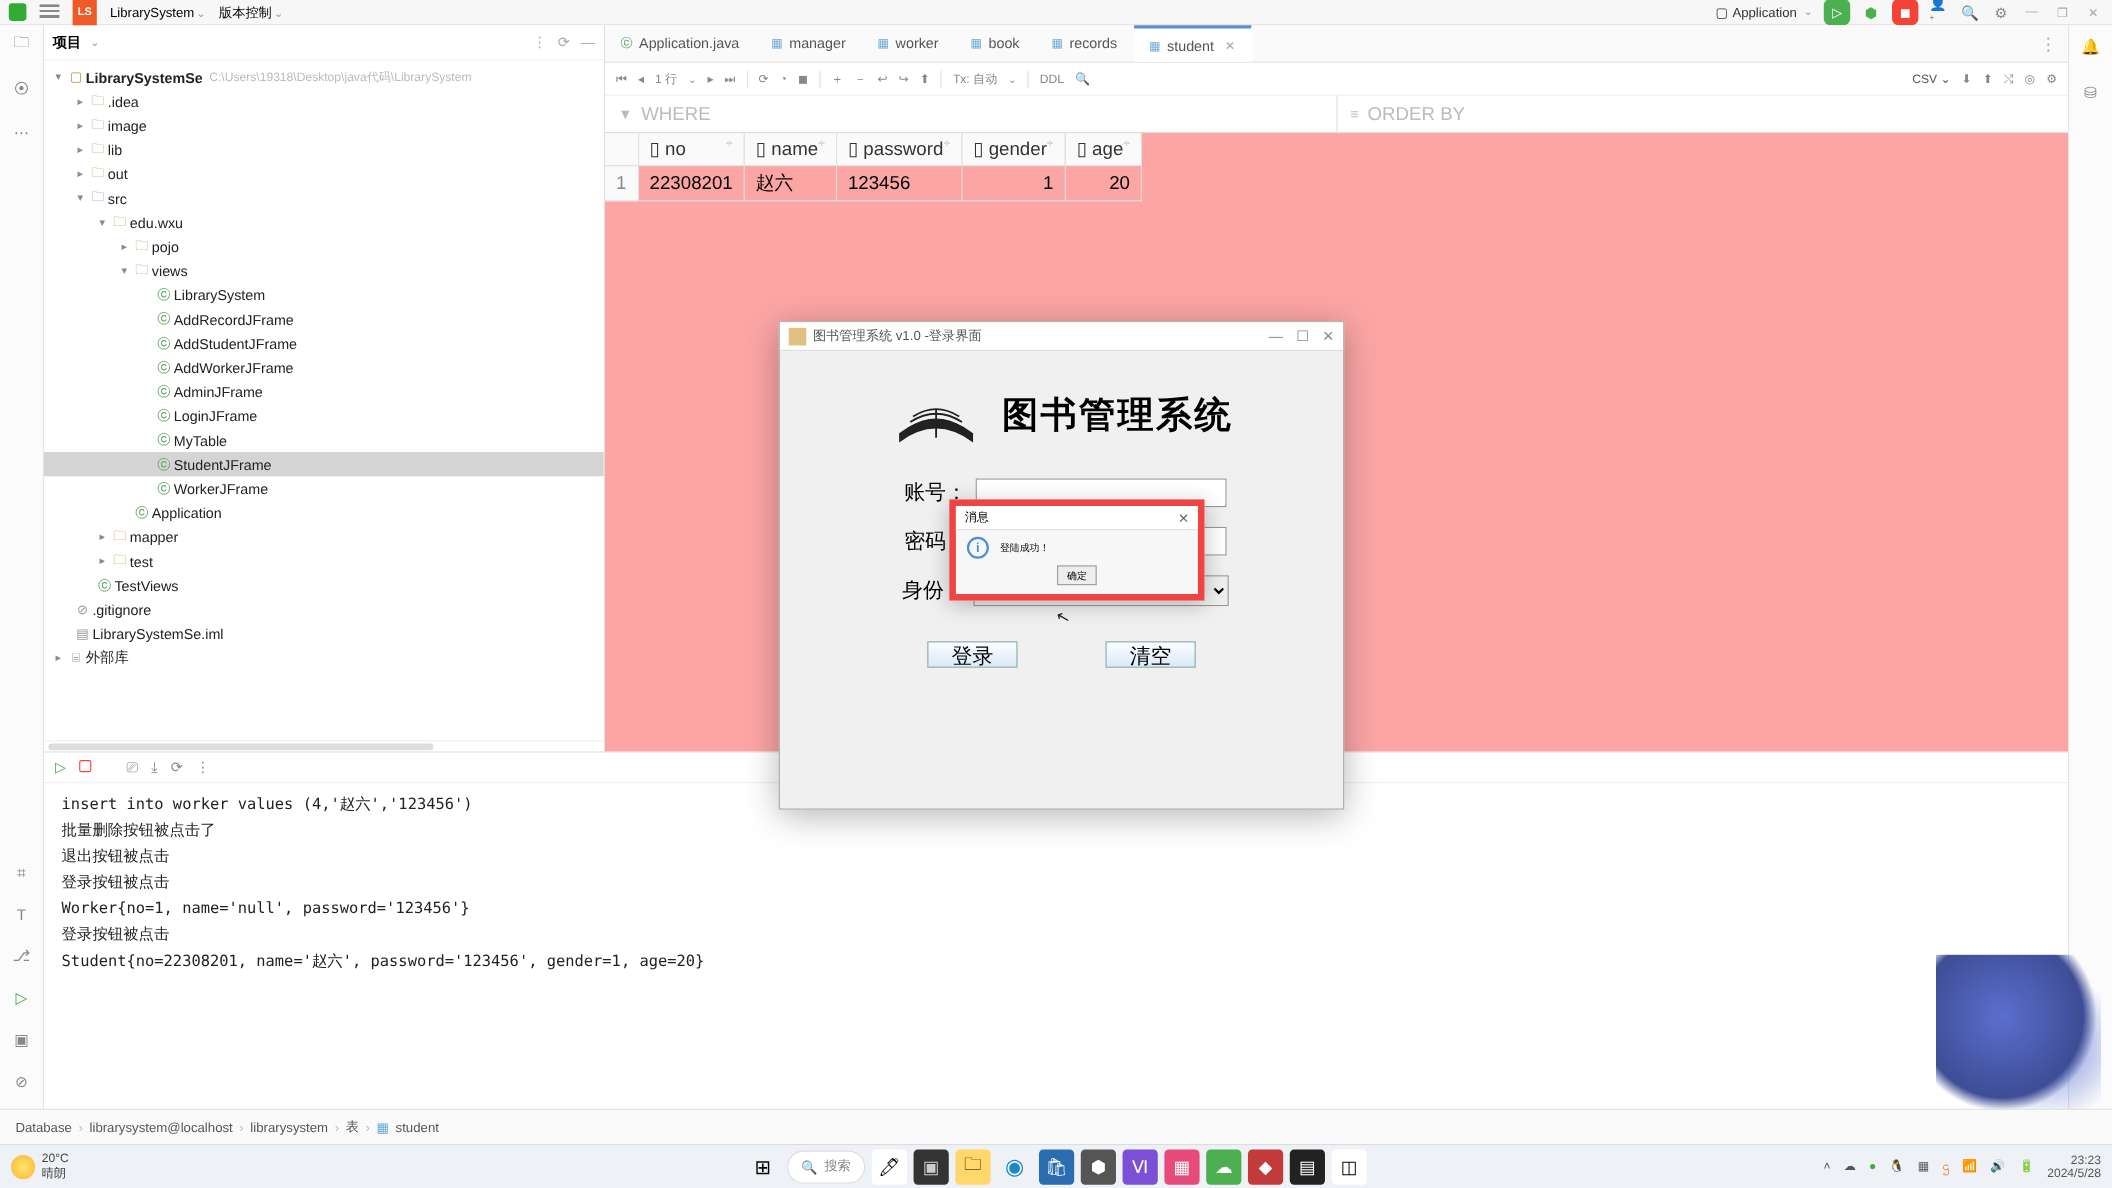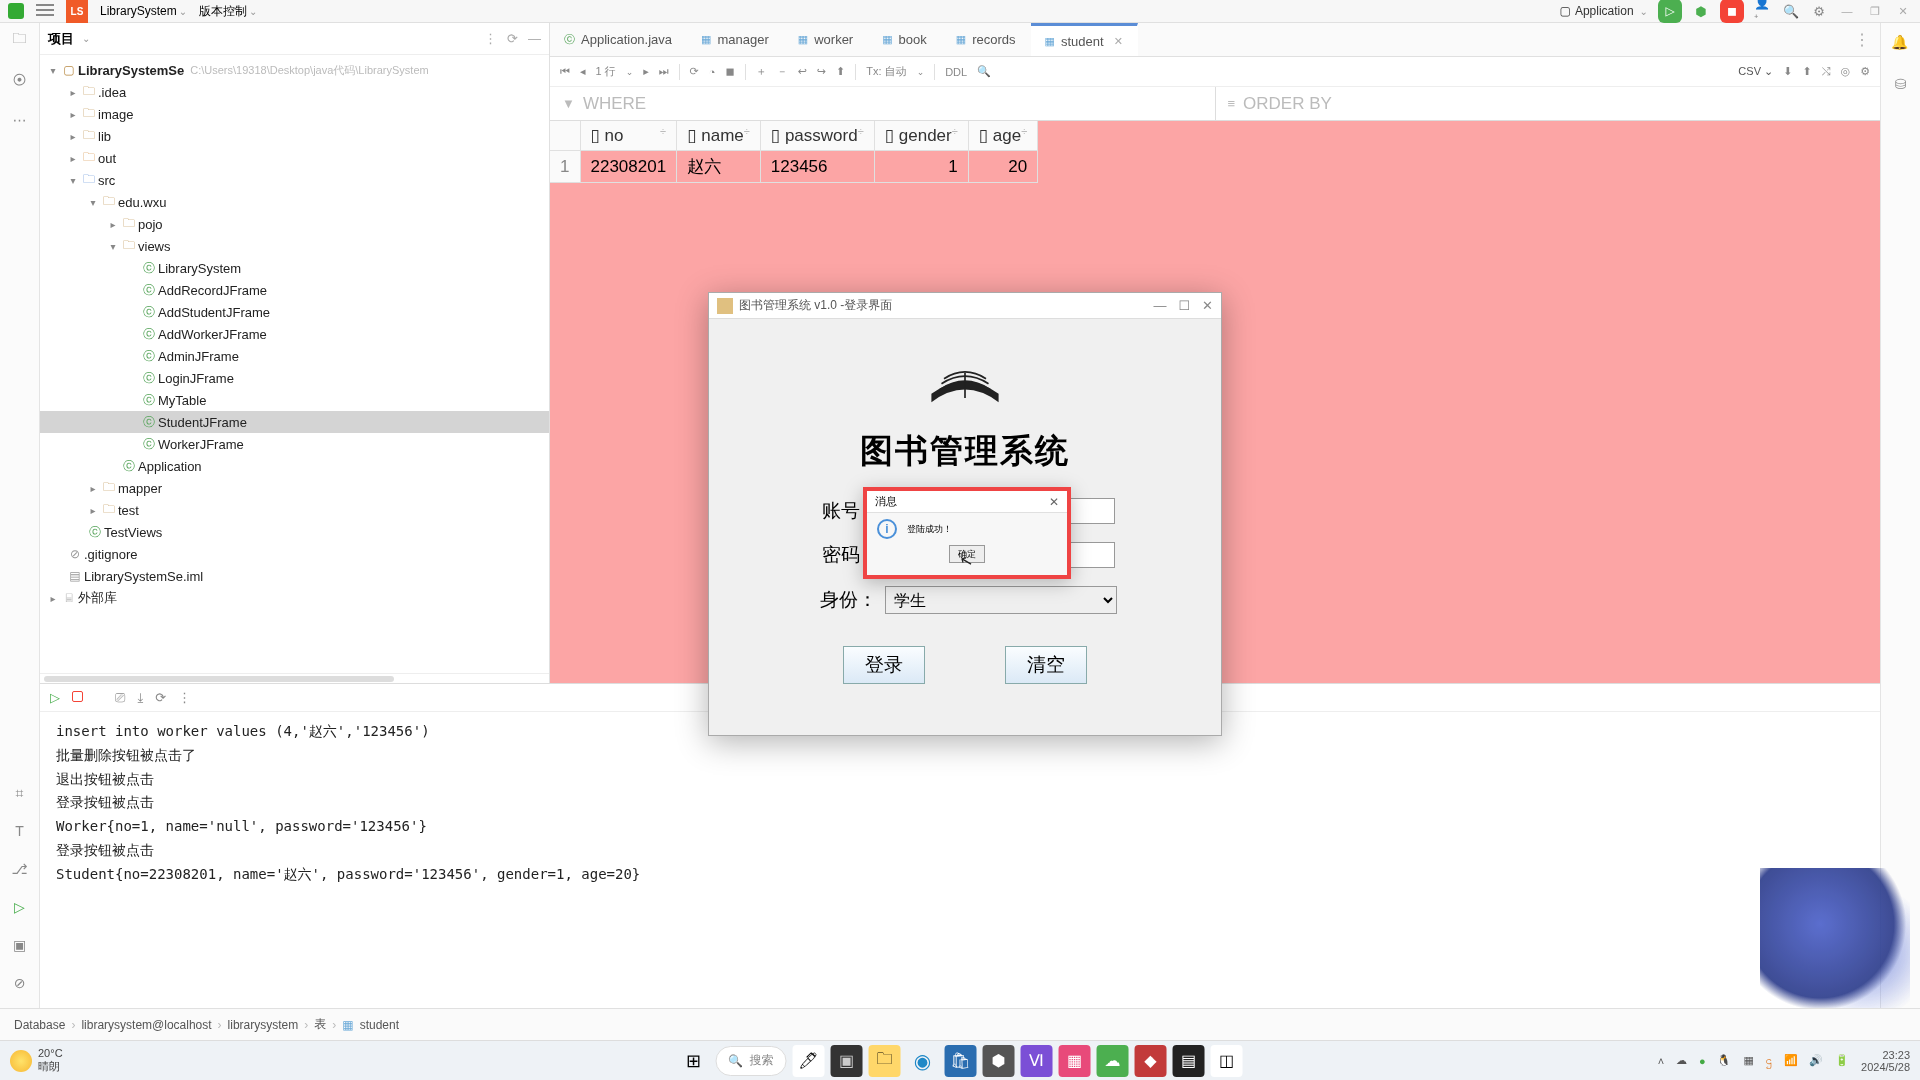--- a/index.html
+++ b/index.html
@@ -106,32 +106,32 @@
 
 .breadcrumb{ position:absolute; left:0; right:0; bottom:40px; height:32px; background:#fafafa; border-top:1px solid #e0e0e0; display:flex; align-items:center; padding:0 14px; font-size:12px; color:#555; gap:6px;}
 .breadcrumb .sep{color:#bbb;}
 
 
 .login-dlg{ position:absolute; left:708px; top:292px; width:514px; height:444px; background:#f0f0f0; border:1px solid #aaa; box-shadow:0 6px 30px rgba(0,0,0,0.3);}
 .login-title{ height:26px; display:flex; align-items:center; padding:0 8px; background:#fff; border-bottom:1px solid #ddd; font-size:12px; color:#555;}
 .login-title .ticon{width:16px;height:16px;background:#e0c080;margin-right:6px;}
 .login-title-right{margin-left:auto;display:flex;gap:12px;color:#888;font-size:13px;}
 .login-body{ padding:24px 40px; display:flex; flex-direction:column; align-items:center; gap:18px;}
-.login-logo{ display:flex; align-items:center; gap:18px; margin-bottom:6px;flex-direction:column;}
+.login-logo{ display:flex; align-items:center; gap:18px; margin-bottom:6px;}
 .login-logo .book-svg{ width:84px; height:68px;}
 .login-logo .ttl{ font-size:33px; font-weight:900; letter-spacing:2px;}
 .form-row{ display:flex; align-items:center; gap:8px;}
 .form-row .lbl{ font-size:19px; width:64px; text-align:right;}
 .form-row input[type=text],.form-row input[type=password]{ width:228px; height:26px; border:1px solid #999; padding:0 4px; font-size:14px;}
 .form-row select{ width:232px; height:28px; border:1px solid #999; font-size:16px; padding:0 4px;}
 .login-btns{ display:flex; gap:80px; margin-top:14px;}
-.login-btns button{ width:82px; height:38px; font-size:19px; background:linear-gradient(#fafdff,#dbe9f6); border:1px solid #8aa; cursor:pointer;}
-
-
-.msgbox{ position:absolute; left:863px; top:487px; width:208px; height:92px; background:#f7f7f7; border:4px solid #ef4444; box-shadow:0 4px 18px rgba(0,0,0,0.25);}
+.login-btns button{ width:82px; height:24px; font-size:19px; background:linear-gradient(#fafdff,#dbe9f6); border:1px solid #8aa; cursor:pointer;}
+
+
+.msgbox{ position:absolute; left:863px; top:454px; width:232px; height:92px; background:#f7f7f7; border:6px solid #ef4444; box-shadow:0 4px 18px rgba(0,0,0,0.25);}
 .msgbox-title{ height:22px; display:flex; align-items:center; padding:0 8px; font-size:11px; background:#fff; border-bottom:1px solid #e0e0e0;}
 .msgbox-title .close{margin-left:auto;color:#666;font-size:12px;}
 .msgbox-body{ display:flex; align-items:center; gap:10px; padding:6px 10px; font-size:9px;}
 .msgbox-body .info{ width:20px;height:20px;border-radius:50%;border:2px solid #4a90d9;color:#4a90d9;display:inline-flex;align-items:center;justify-content:center;font-weight:bold;font-size:12px;}
 .msgbox-btn{ display:block; margin:0 auto; width:36px; height:18px; font-size:9px; background:#eee; border:1px solid #999; cursor:pointer;text-align:center;}
 
 
 .cursor{ position:absolute; left:960px; top:552px; font-size:15px; color:#222; transform:rotate(-15deg);}
 
 

